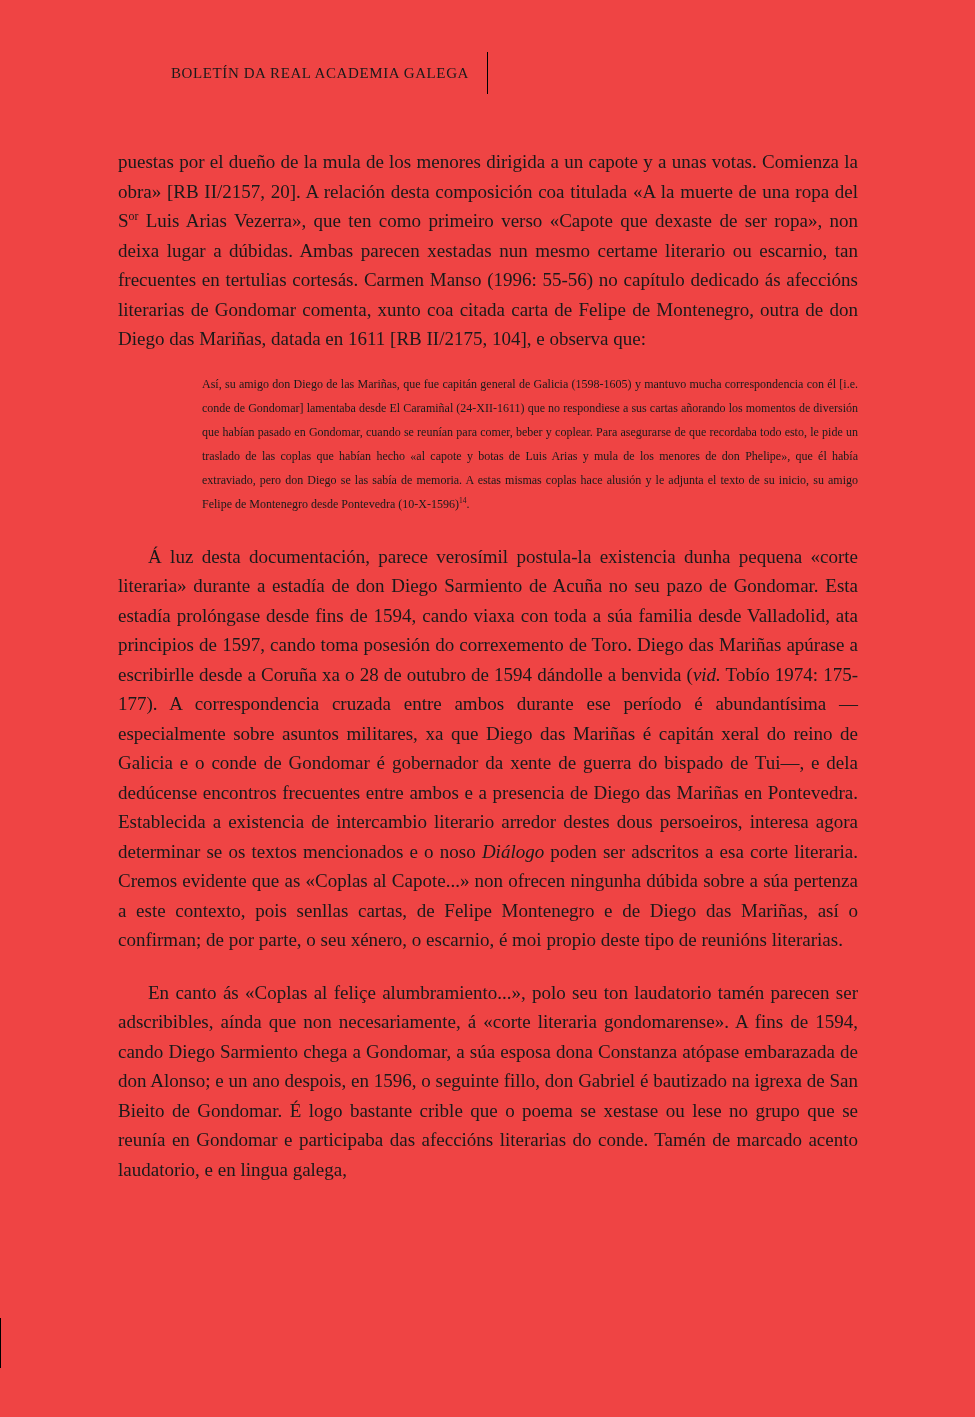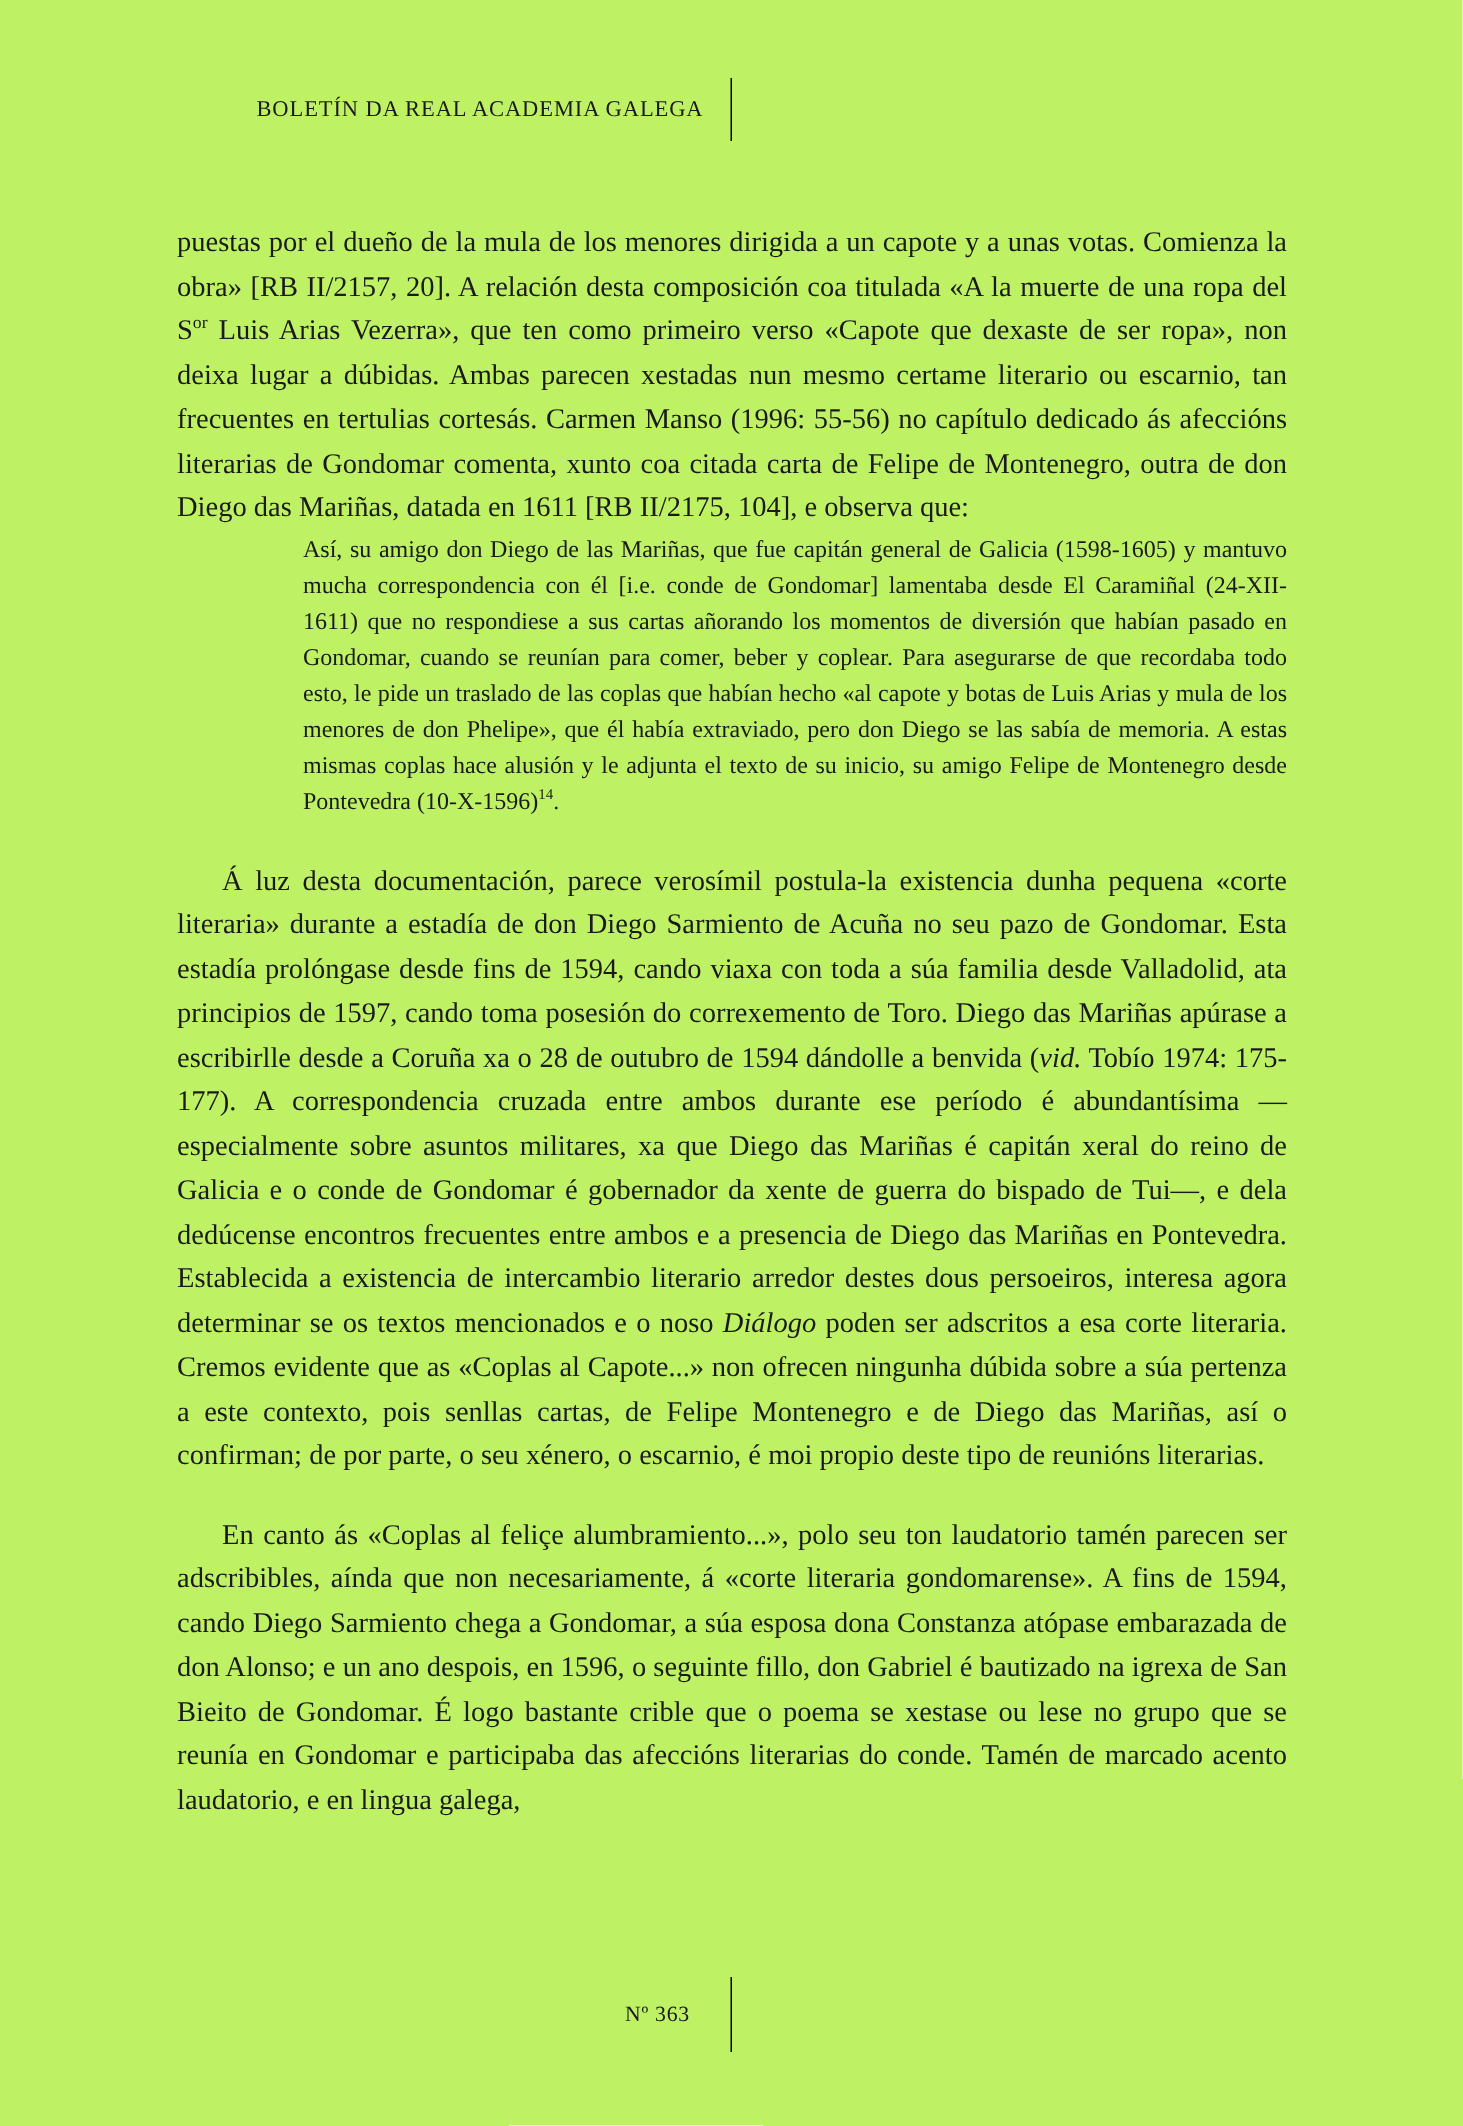--- a/index.html
+++ b/index.html
@@ -1,20 +1,20 @@
 <!DOCTYPE html>
 <html lang="gl"><head>
 <meta charset="utf-8">
 <style>
   html, body { margin: 0; padding: 0; background: #ffffff; }
   .page {
     position: relative;
     width: 975px;
     height: 1417px;
-    background: #bef264;
+    background: #ef4444;
     font-family: "Liberation Serif", serif;
     color: #1a1a1a;
     overflow: hidden;
   }
 
   
   .header {
     position: absolute;
     top: 52px;
     left: 0;
@@ -48,22 +48,22 @@
     left: 118px;
     top: 147px;
     width: 740px;
     font-size: 19px;
     line-height: 29.5px;
     text-align: justify;
   }
   .para { margin: 0; }
   .para.indent { text-indent: 30px; margin-top: 23px; }
   .blockquote {
-    margin: 1px 0 26px 84px;
-    font-size: 16px;
+    margin: 18px 0 26px 84px;
+    font-size: 12px;
     line-height: 24px;
     text-align: justify;
   }
   .italic { font-style: italic; }
   sup.sup {
     font-size: 0.62em;
     line-height: 0;
     vertical-align: super;
   }
 
@@ -107,17 +107,16 @@
   </div>
 
   <div class="article">
       <div class="para"><span>puestas por el dueño de la mula de los menores dirigida a un capote y a unas votas. Comienza la obra» [RB II/2157, 20]. A relación desta composición coa titulada «A la muerte de una ropa del S</span><sup class="sup">or</sup><span> Luis Arias Vezerra», que ten como primeiro verso «Capote que dexaste de ser ropa», non deixa lugar a dúbidas. Ambas parecen xestadas nun mesmo certame literario ou escarnio, tan frecuentes en tertulias cortesás. Carmen Manso (1996: 55-56) no capítulo dedicado ás afeccións literarias de Gondomar comenta, xunto coa citada carta de Felipe de Montenegro, outra de don Diego das Mariñas, datada en 1611 [RB II/2175, 104], e observa que:</span></div>
       <div class="blockquote"><span>Así, su amigo don Diego de las Mariñas, que fue capitán general de Galicia (1598-1605) y mantuvo mucha correspondencia con él [i.e. conde de Gondomar] lamentaba desde El Caramiñal (24-XII-1611) que no respondiese a sus cartas añorando los momentos de diversión que habían pasado en Gondomar, cuando se reunían para comer, beber y coplear. Para asegurarse de que recordaba todo esto, le pide un traslado de las coplas que habían hecho «al capote y botas de Luis Arias y mula de los menores de don Phelipe», que él había extraviado, pero don Diego se las sabía de memoria. A estas mismas coplas hace alusión y le adjunta el texto de su inicio, su amigo Felipe de Montenegro desde Pontevedra (10-X-1596)</span><sup class="sup">14</sup><span>.</span></div>
       <div class="para indent"><span>Á luz desta documentación, parece verosímil postula-la existencia dunha pequena «corte literaria» durante a estadía de don Diego Sarmiento de Acuña no seu pazo de Gondomar. Esta estadía prolóngase desde fins de 1594, cando viaxa con toda a súa familia desde Valladolid, ata principios de 1597, cando toma posesión do correxemento de Toro. Diego das Mariñas apúrase a escribirlle desde a Coruña xa o 28 de outubro de 1594 dándolle a benvida (</span><span class="italic">vid.</span><span> Tobío 1974: 175-177). A correspondencia cruzada entre ambos durante ese período é abundantísima —especialmente sobre asuntos militares, xa que Diego das Mariñas é capitán xeral do reino de Galicia e o conde de Gondomar é gobernador da xente de guerra do bispado de Tui—, e dela dedúcense encontros frecuentes entre ambos e a presencia de Diego das Mariñas en Pontevedra. Establecida a existencia de intercambio literario arredor destes dous persoeiros, interesa agora determinar se os textos mencionados e o noso </span><span class="italic">Diálogo</span><span> poden ser adscritos a esa corte literaria. Cremos evidente que as «Coplas al Capote...» non ofrecen ningunha dúbida sobre a súa pertenza a este contexto, pois senllas cartas, de Felipe Montenegro e de Diego das Mariñas, así o confirman; de por parte, o seu xénero, o escarnio, é moi propio deste tipo de reunións literarias.</span></div>
       <div class="para indent"><span>En canto ás «Coplas al feliçe alumbramiento...», polo seu ton laudatorio tamén parecen ser adscribibles, aínda que non necesariamente, á «corte literaria gondomarense». A fins de 1594, cando Diego Sarmiento chega a Gondomar, a súa esposa dona Constanza atópase embarazada de don Alonso; e un ano despois, en 1596, o seguinte fillo, don Gabriel é bautizado na igrexa de San Bieito de Gondomar. É logo bastante crible que o poema se xestase ou lese no grupo que se reunía en Gondomar e participaba das afeccións literarias do conde. Tamén de marcado acento laudatorio, e en lingua galega,</span></div>
     </div>
 
   <div class="footer">
-    <div class="issue-number">Nº 363</div>
     <div class="footer-divider"></div>
   </div>
 
 </div>
 
 </body></html>

